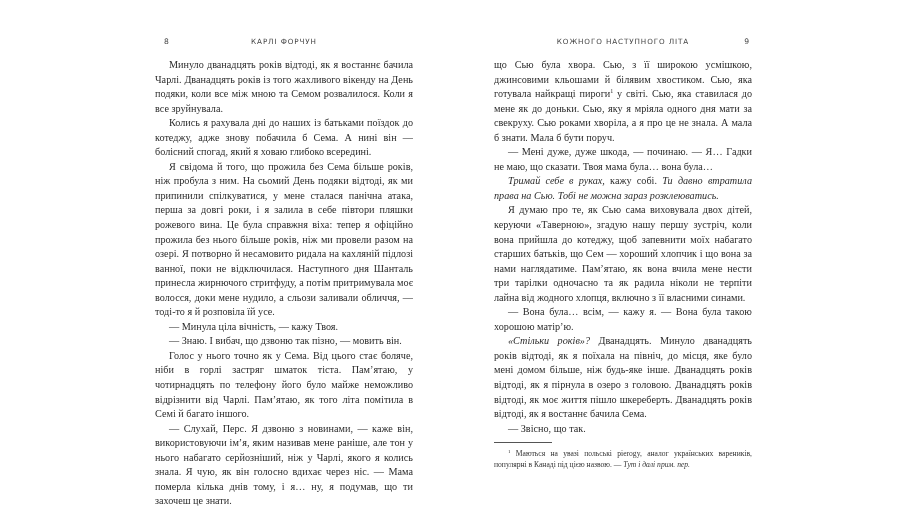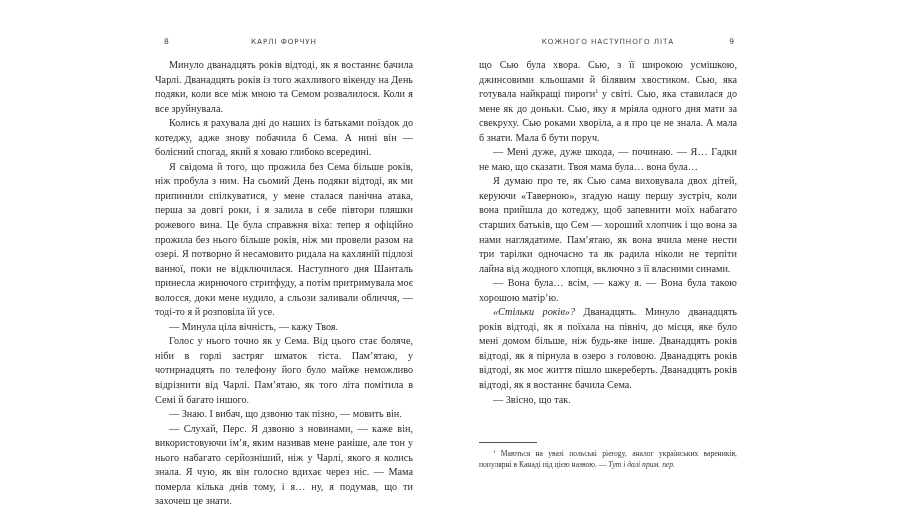--- a/index.html
+++ b/index.html
@@ -2,21 +2,21 @@
 <html><head>
 <meta charset="utf-8">
 <style>
   html, body { margin: 0; padding: 0; }
   body {
     width: 900px; height: 510px; background: #ffffff; position: relative; overflow: hidden;
     font-family: "Liberation Serif", "DejaVu Serif", serif; color: #2b2b2b;
   }
   .page { position: absolute; top: 0; height: 510px; }
   .page-left { left: 155px; width: 258px; }
-  .page-right { left: 479px; width: 258px; }
+  .page-right { left: 494px; width: 258px; }
   .running-head {
     position: absolute; top: 37px; left: 0; width: 258px; height: 12px;
     font-family: "DejaVu Sans", sans-serif; font-size: 7.2px; letter-spacing: 0.9px; color: #444;
   }
   .running-head .num { position: absolute; top: 0; font-size: 7.6px; letter-spacing: 0; }
   .page-left .running-head .num { left: 9px; }
   .page-right .running-head .num { right: 3px; }
   .running-head .title { position: absolute; top: 0; left: 0; width: 258px; text-align: center; }
   .text {
     position: absolute; top: 58px; left: 0; width: 258px;
@@ -42,35 +42,36 @@
 <div class="page page-left">
   <div class="running-head">
     <span class="num">8</span>
     <span class="title">КАРЛІ ФОРЧУН</span>
   </div>
   <div class="text">
       <p><span>Минуло дванадцять років відтоді, як я востаннє бачила Чарлі. Дванадцять років із того жахливого вікенду на День подяки, коли все між мною та Семом розвалилося. Коли я все зруйнувала.</span></p>
       <p><span>Колись я рахувала дні до наших із батьками поїздок до котеджу, адже знову побачила б Сема. А нині він — болісний спогад, який я ховаю глибоко всередині.</span></p>
       <p><span>Я свідома й того, що прожила без Сема більше років, ніж пробула з ним. На сьомий День подяки відтоді, як ми припинили спілкуватися, у мене сталася панічна атака, перша за довгі роки, і я залила в себе півтори пляшки рожевого вина. Це була справжня віха: тепер я офіційно прожила без нього більше років, ніж ми провели разом на озері. Я потворно й несамовито ридала на кахляній підлозі ванної, поки не відключилася. Наступного дня Шанталь принесла жирнючого стритфуду, а потім притримувала моє волосся, доки мене нудило, а сльози заливали обличчя, — тоді-то я й розповіла їй усе.</span></p>
       <p><span>— Минула ціла вічність, — кажу Твоя.</span></p>
+      <p><span>— Знаю. І вибач, що дзвоню так пізно, — мовить він.</span></p>
       <p><span>Голос у нього точно як у Сема. Від цього стає боляче, ніби в горлі застряг шматок тіста. Пам’ятаю, у чотирнадцять по телефону його було майже неможливо відрізнити від Чарлі. Пам’ятаю, як того літа помітила в Семі й багато іншого.</span></p>
-      <p><span>— Знаю. І вибач, що дзвоню так пізно, — мовить він.</span></p>
       <p><span>— Слухай, Перс. Я дзвоню з новинами, — каже він, використовуючи ім’я, яким називав мене раніше, але тон у нього набагато серйозніший, ніж у Чарлі, якого я колись знала. Я чую, як він голосно вдихає через ніс. — Мама померла кілька днів тому, і я… ну, я подумав, що ти захочеш це знати.</span></p>
       <p><span>Його слова обрушуються на мене, мов цунамі, і я намагаюся їх усвідомити. Сью померла? </span></p>
     </div>
 </div>
 
 <div class="page page-right">
   <div class="running-head">
     <span class="title">КОЖНОГО НАСТУПНОГО ЛІТА</span>
     <span class="num">9</span>
   </div>
   <div class="text">
       <p class="noindent"><span>що Сью була хвора. Сью, з її широкою усмішкою, джинсовими кльошами й білявим хвостиком. Сью, яка готувала найкращі пироги</span><sup>1</sup><span> у світі. Сью, яка ставилася до мене як до доньки. Сью, яку я мріяла одного дня мати за свекруху. Сью роками хворіла, а я про це не знала. А мала б знати. Мала б бути поруч.</span></p>
       <p><span>— Мені дуже, дуже шкода, — починаю. — Я… Гадки не маю, що сказати. Твоя мама була… вона була…</span></p>
+      <p><em>Тримай себе в руках,</em><span> кажу собі. </span><em>Ти давно втратила права на Сью. Тобі не можна зараз розклеюватись.</em></p>
       <p><span>Я думаю про те, як Сью сама виховувала двох дітей, керуючи «Таверною», згадую нашу першу зустріч, коли вона прийшла до котеджу, щоб запевнити моїх набагато старших батьків, що Сем — хороший хлопчик і що вона за нами наглядатиме. Пам’ятаю, як вона вчила мене нести три тарілки одночасно та як радила ніколи не терпіти лайна від жодного хлопця, включно з її власними синами.</span></p>
       <p><span>— Вона була… всім, — кажу я. — Вона була такою хорошою матір’ю.</span></p>
       <p><em>«Стільки років»?</em><span> Дванадцять. Минуло дванадцять років відтоді, як я поїхала на північ, до місця, яке було мені домом більше, ніж будь-яке інше. Дванадцять років відтоді, як я пірнула в озеро з головою. Дванадцять років відтоді, як моє життя пішло шкереберть. Дванадцять років відтоді, як я востаннє бачила Сема.</span></p>
       <p><span>— Звісно, що так.</span></p>
     </div>
   <div class="footnote-rule"></div>
   <div class="footnote">
     <p>
       <sup>1</sup><span><span> Маються на увазі польські pierogy, аналог українських вареників, популярні в Канаді під цією назвою. — </span><em>Тут і далі прим. пер.</em></span>
     </p>

